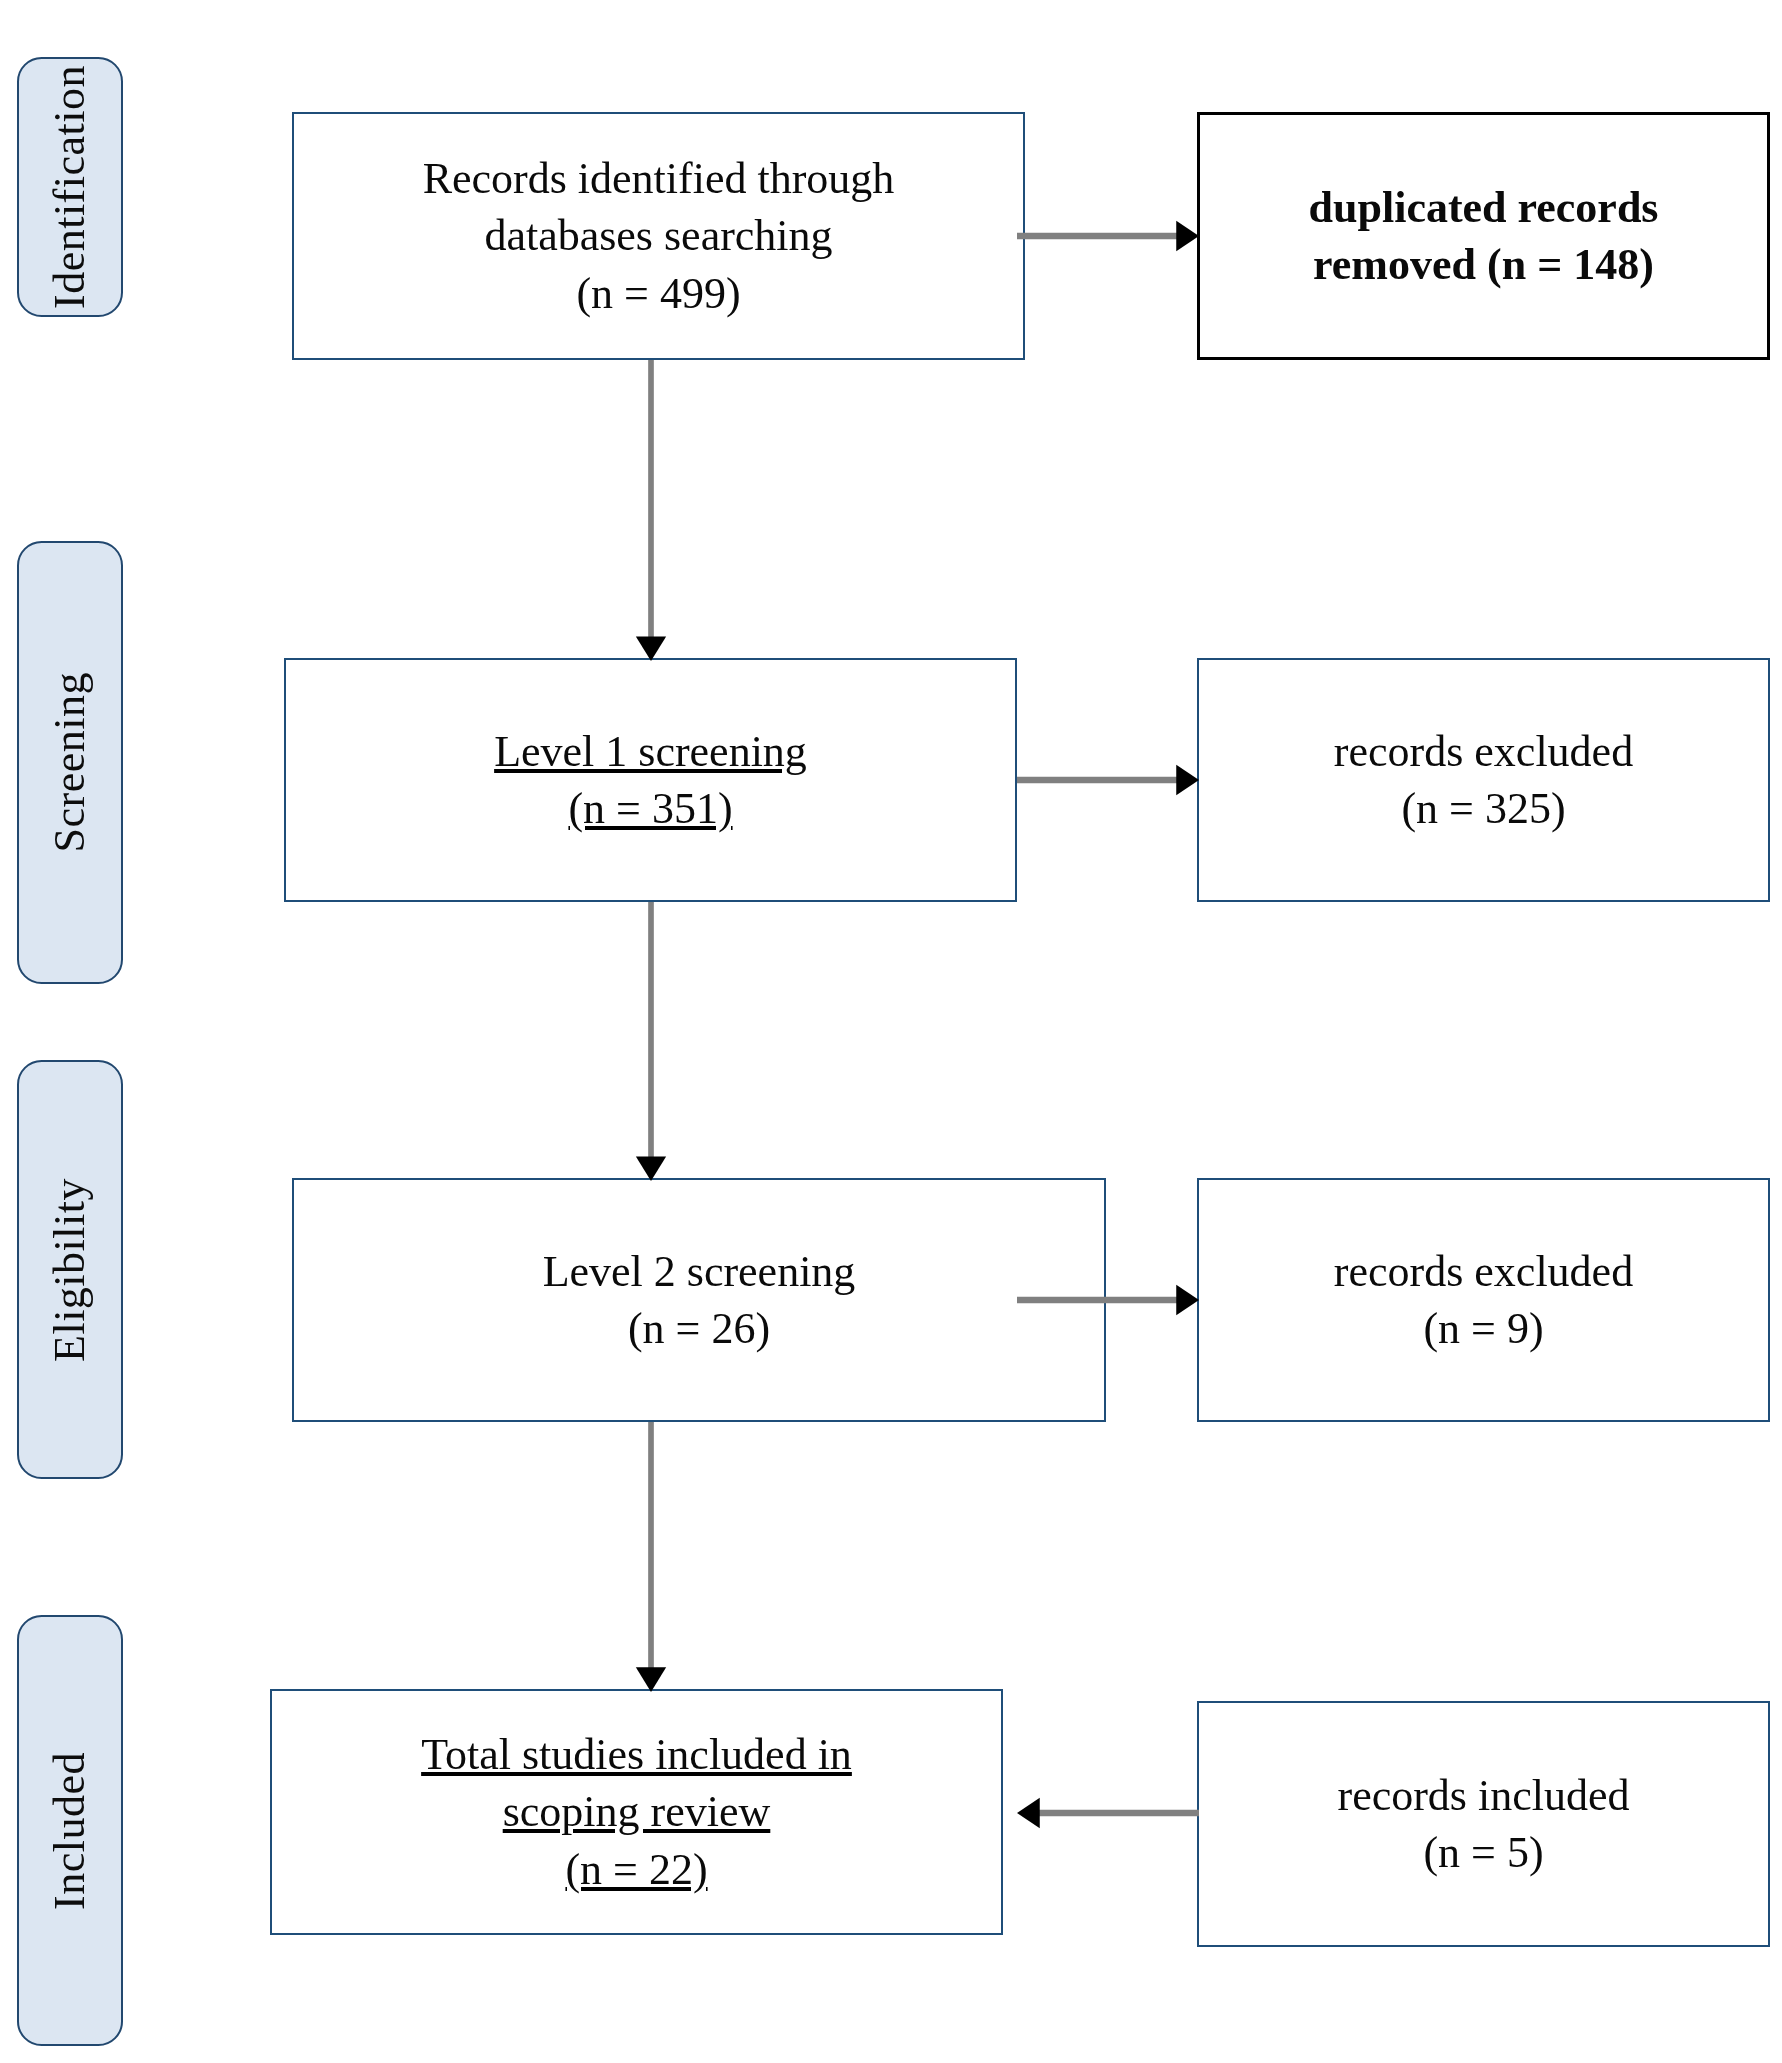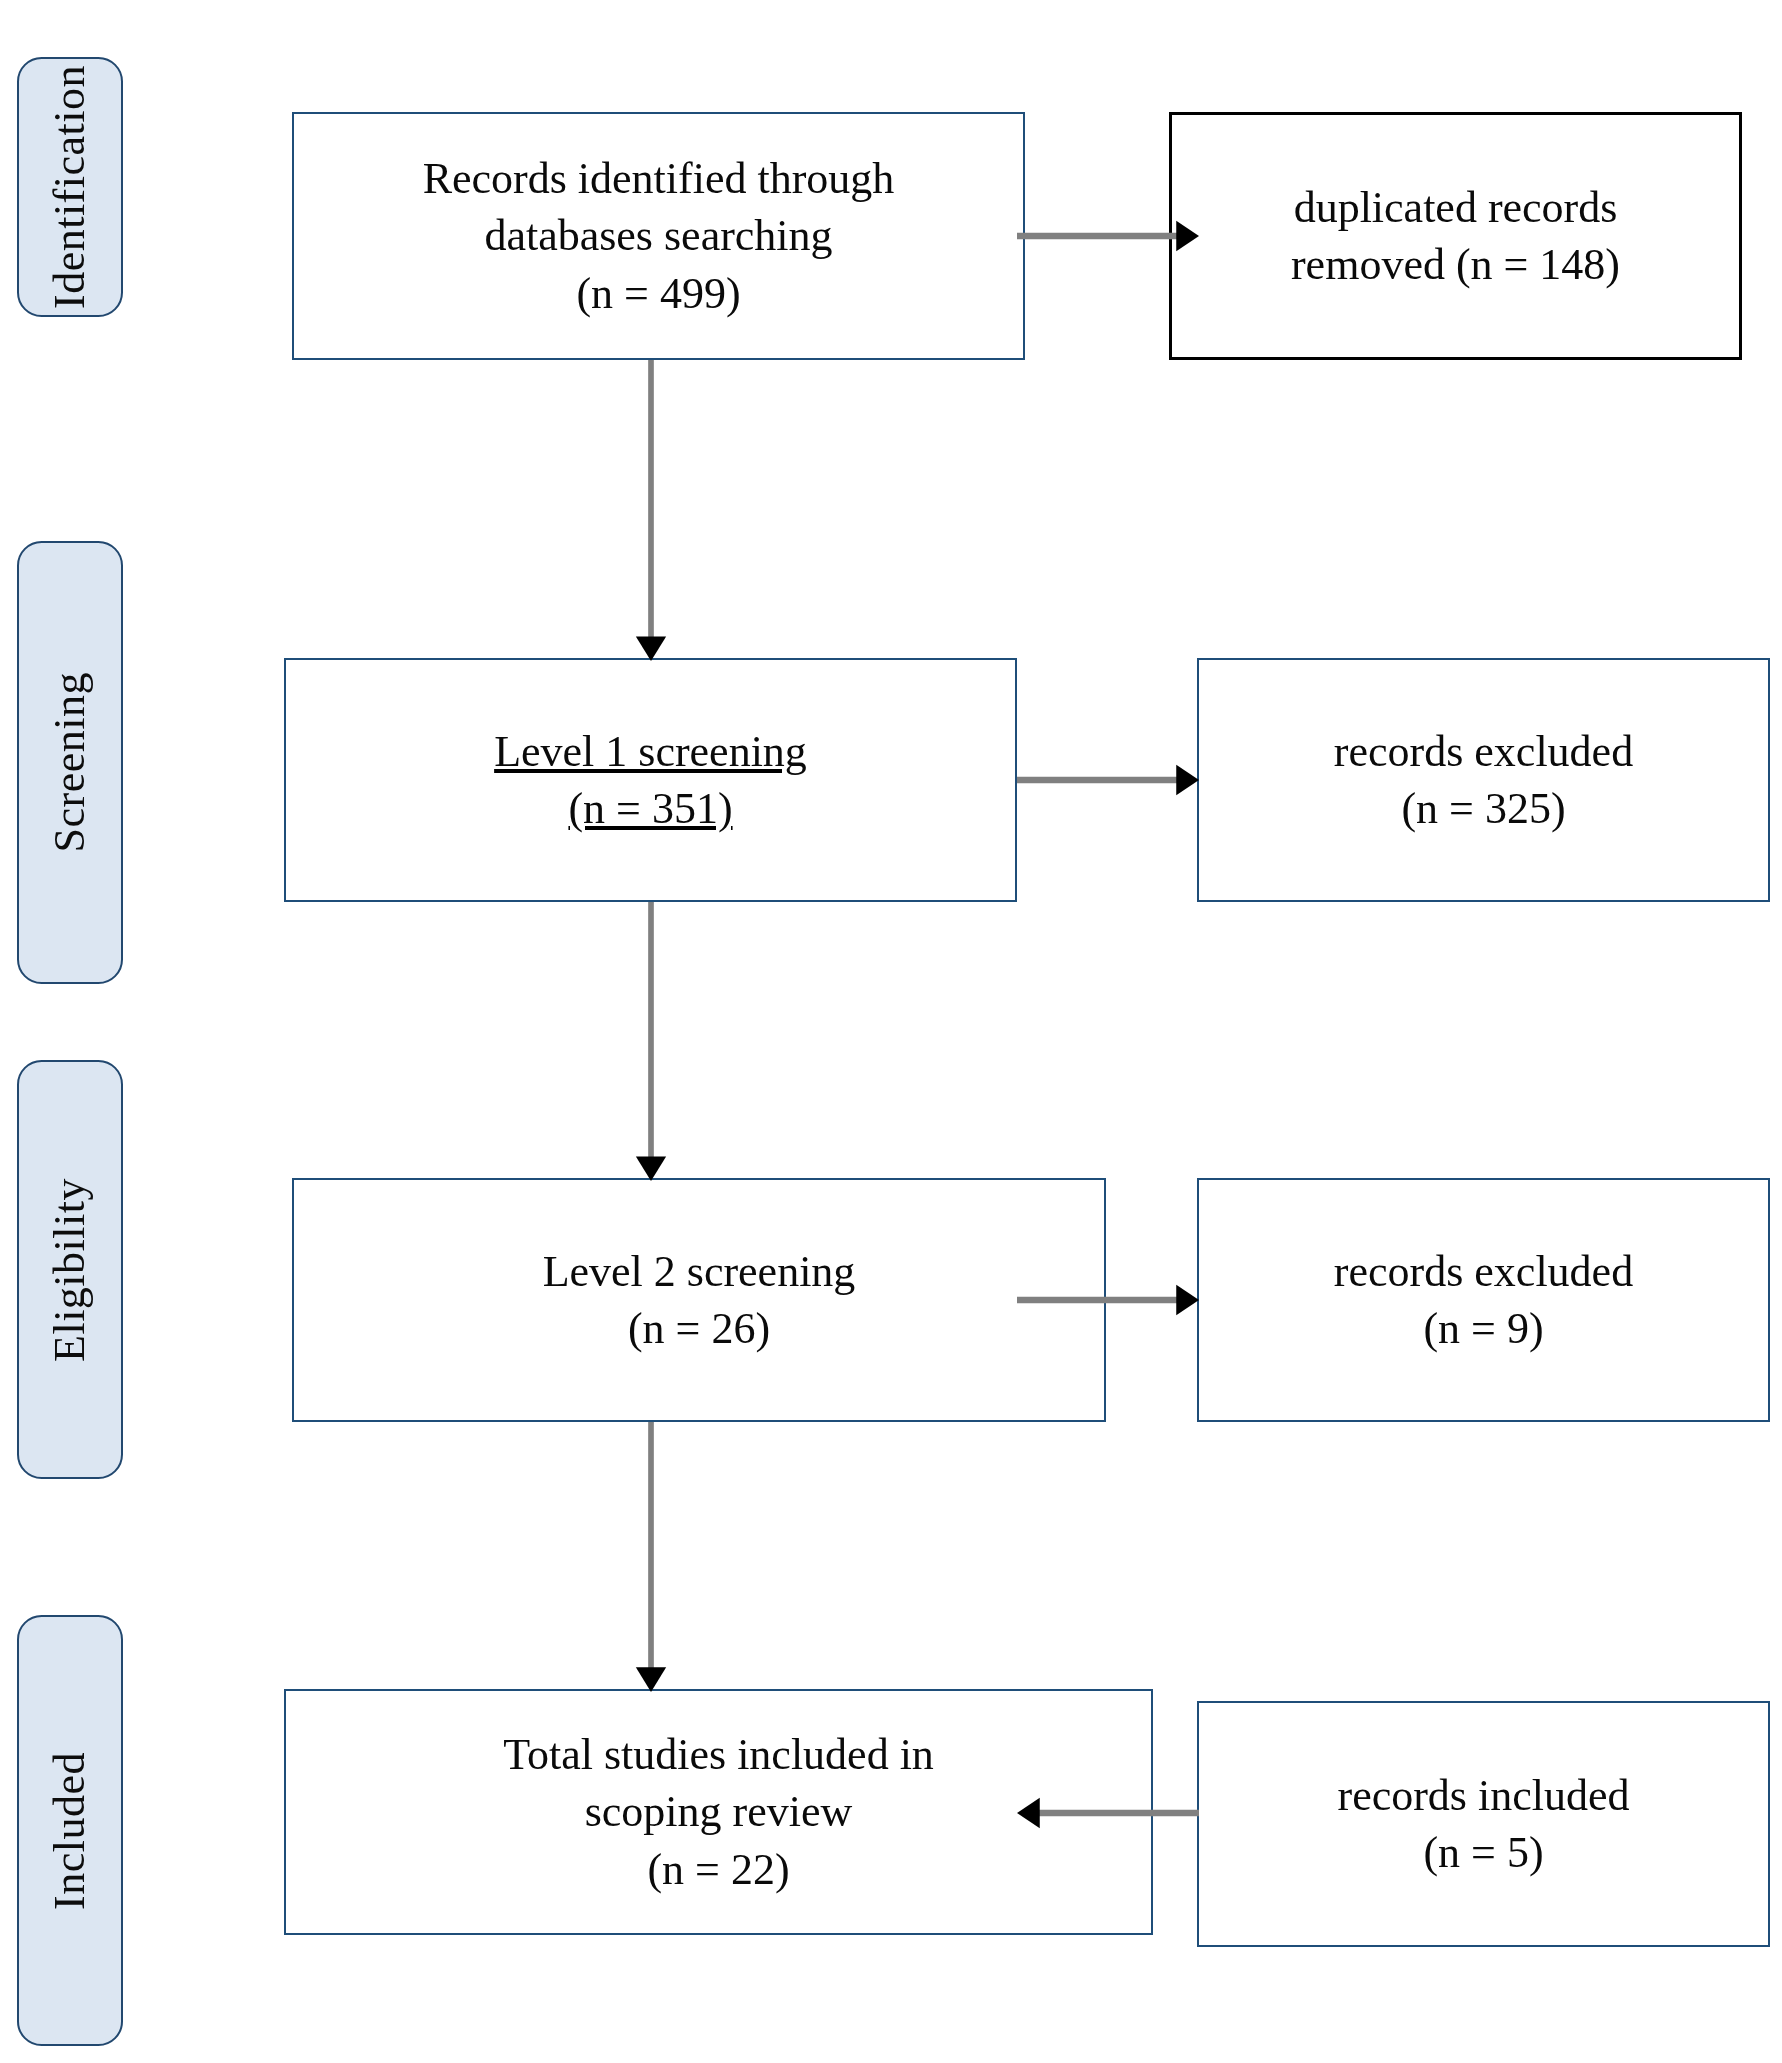--- a/index.html
+++ b/index.html
@@ -99,27 +99,27 @@
   <div class="flow-box" style="left:284px; top:658px; width:733px; height:244px;text-decoration:underline;">
     <span class="box-text">Level 1 screening
 (n = 351)</span>
   </div>
 
   <div class="flow-box" style="left:292px; top:1178px; width:814px; height:244px;">
     <span class="box-text">Level 2 screening
 (n = 26)</span>
   </div>
 
-  <div class="flow-box" style="left:284px; top:1689px; width:869px; height:246px;">
+  <div class="flow-box" style="left:270px; top:1689px; width:733px; height:246px;text-decoration:underline;">
     <span class="box-text">Total studies included in
 scoping review
 (n = 22)</span>
   </div>
 
-  <div class="flow-box black-border" style="left:1169px; top:112px; width:573px; height:248px;">
+  <div class="flow-box black-border" style="left:1197px; top:112px; width:573px; height:248px;font-weight:bold;">
     <span class="box-text">duplicated records
 removed (n = 148)</span>
   </div>
 
   <div class="flow-box" style="left:1197px; top:658px; width:573px; height:244px;">
     <span class="box-text">records excluded
 (n = 325)</span>
   </div>
 
   <div class="flow-box" style="left:1197px; top:1178px; width:573px; height:244px;">

